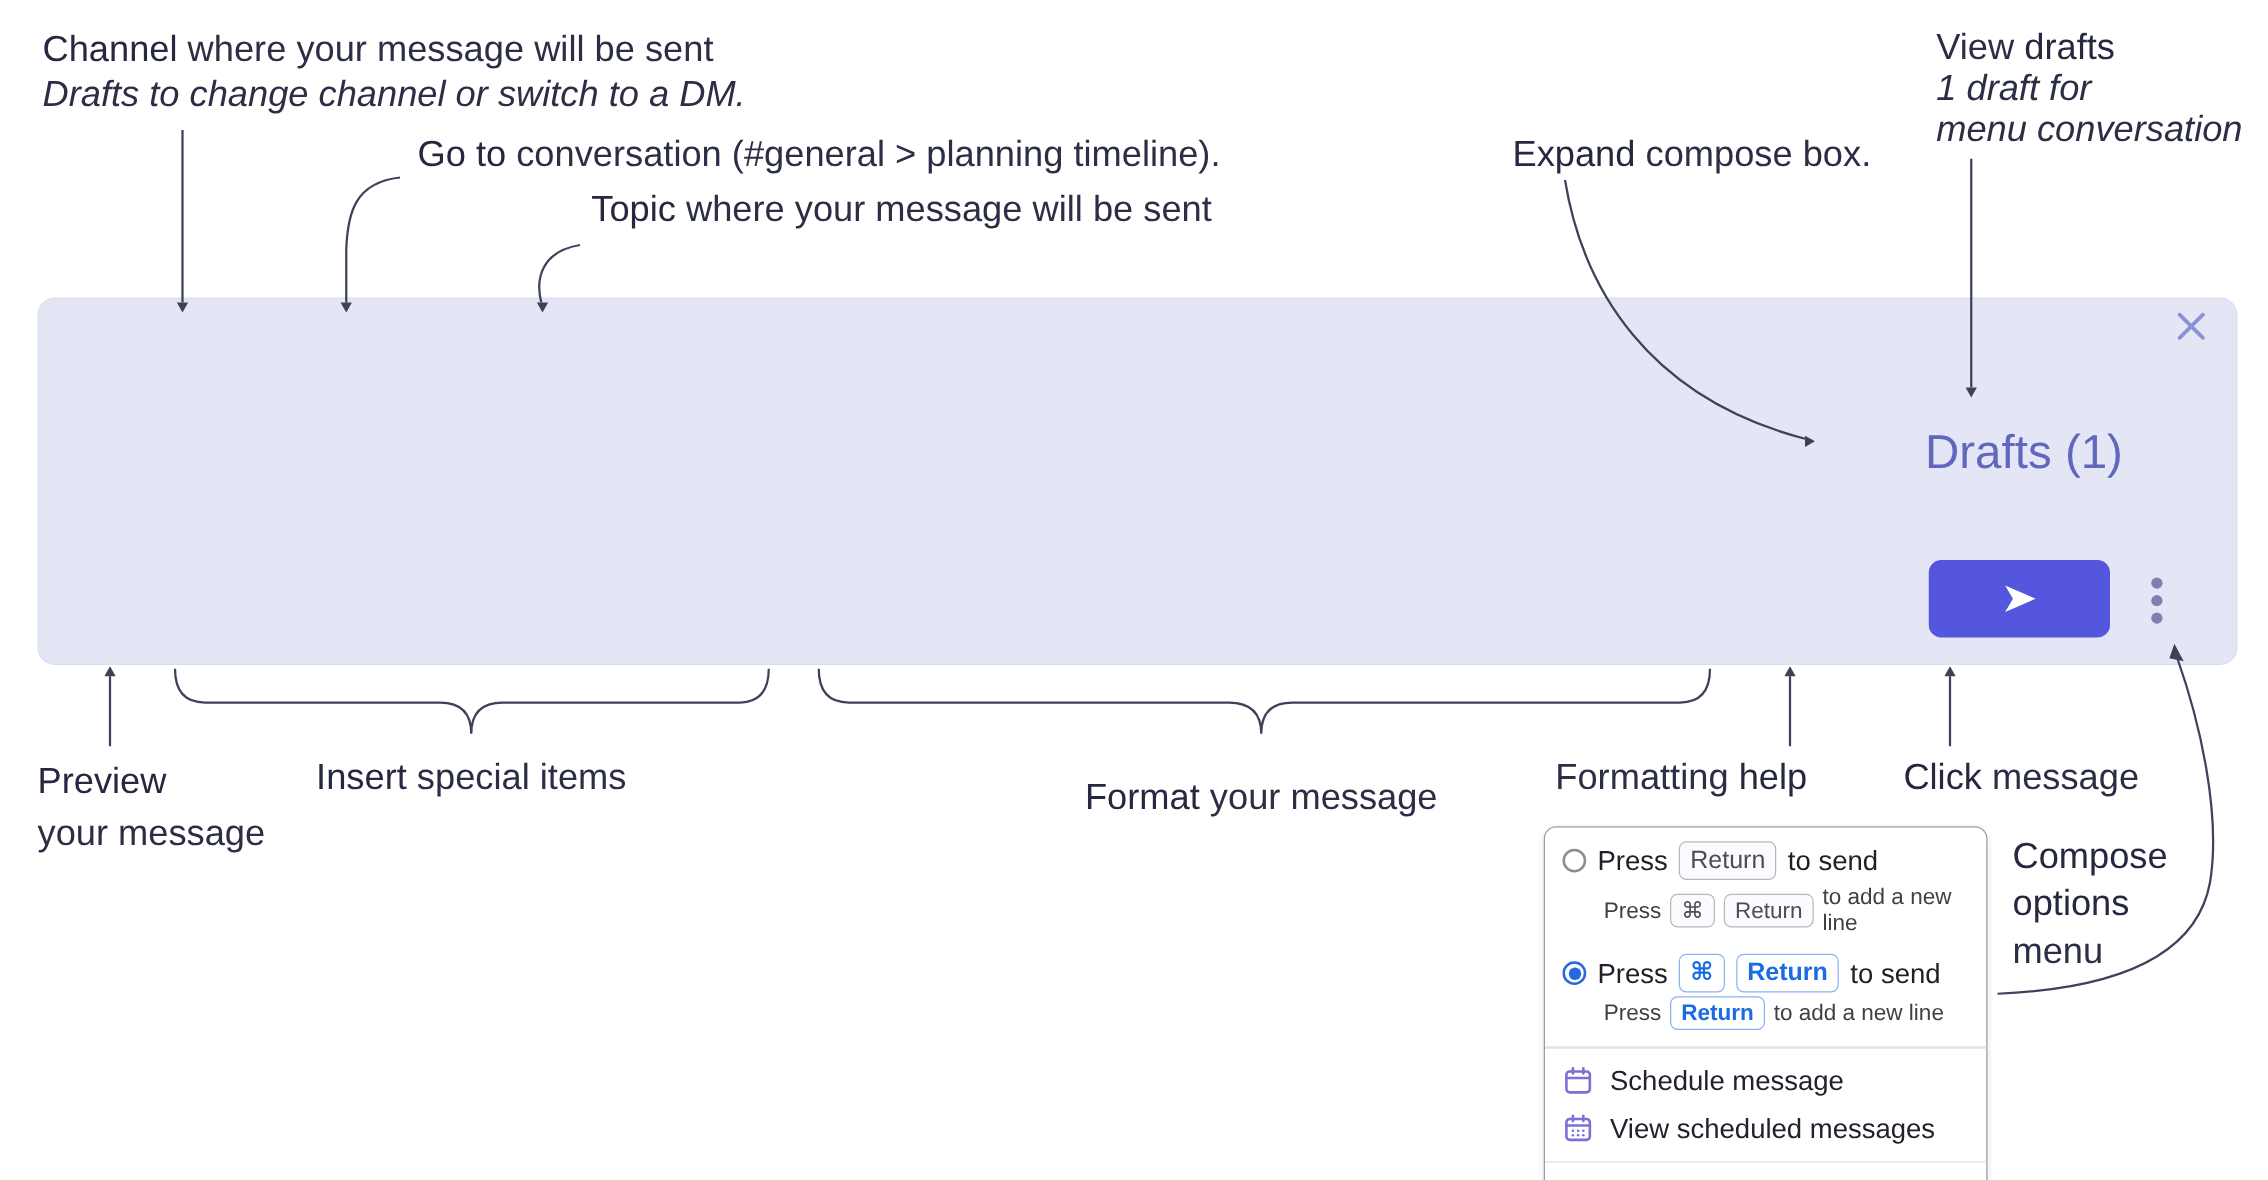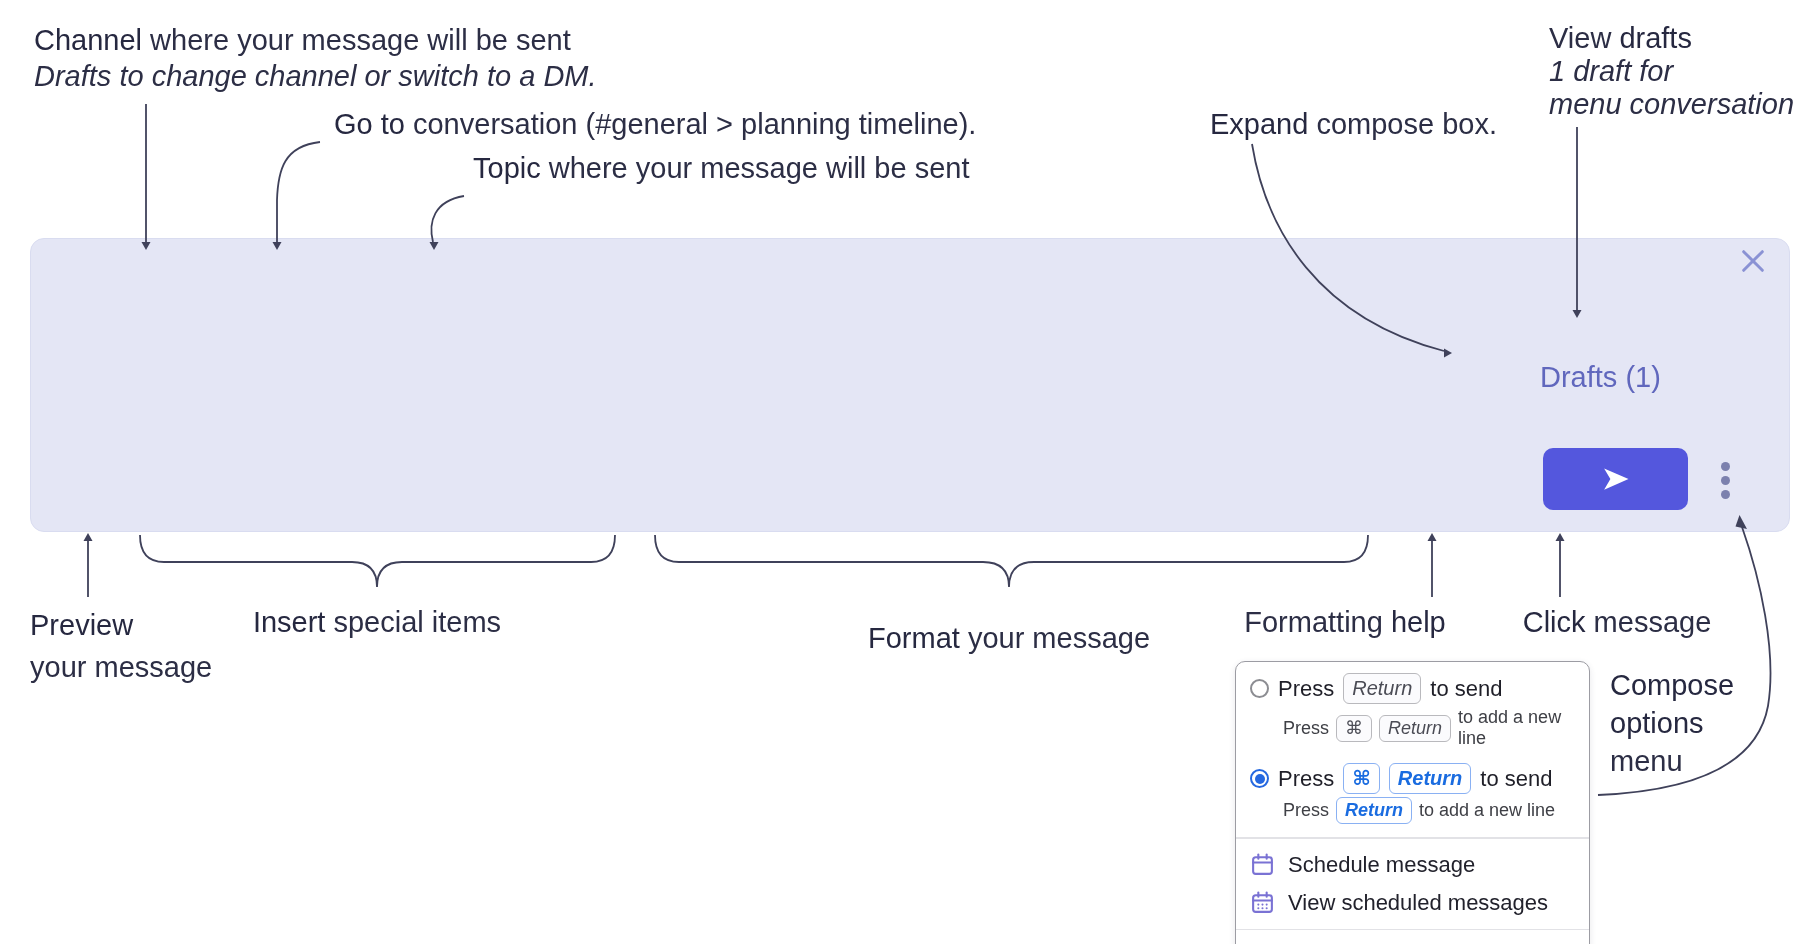--- a/index.html
+++ b/index.html
@@ -30,32 +30,32 @@
   .tbdiv{position:absolute;top:16px;width:2px;height:34px;background:#d9d9de;}
   .glyph-b{font-size:28px;font-weight:bold;}
   .glyph-i{font-size:28px;font-style:italic;font-family:"Liberation Serif",serif;font-weight:bold;}
   .glyph-s{font-size:28px;font-weight:bold;text-decoration:line-through;}
   .glyph-q{font-family:"DejaVu Serif",serif;font-weight:bold;font-size:34px;letter-spacing:-3px;line-height:20px;}
   .glyph-q .q2{display:inline-block;transform:translateY(9px);}
   .gifbox{border:2.5px solid #5c5d63;border-radius:8px;font-size:18px;font-weight:bold;padding:4px 7px;letter-spacing:1px;}
   .codebox{border:2.5px solid #5c5d63;border-radius:8px;font-size:17px;font-weight:bold;padding:4px 6px;letter-spacing:1px;}
   .glyph-m{font-size:27px;font-style:italic;font-family:"DejaVu Serif",serif;}
   .glyph-h{font-size:28px;}
-  .drafts-link{position:absolute;left:1540px;top:341px;font-size:29px;color:#6067bd;z-index:2;cursor:pointer;background:none;border:none;padding:0;margin-top:20px;}
+  .drafts-link{position:absolute;left:1540px;top:341px;font-size:38px;color:#6067bd;z-index:2;cursor:pointer;background:none;border:none;padding:0;}
   .send-btn{position:absolute;left:1543px;top:448px;width:145px;height:62px;background:#5457dd;border:none;border-radius:10px;display:flex;align-items:center;justify-content:center;cursor:pointer;z-index:2;}
   .dots-btn{position:absolute;left:1706px;top:452px;width:38px;height:56px;background:none;border:none;display:flex;flex-direction:column;align-items:center;justify-content:center;gap:5px;cursor:pointer;z-index:2;}
   .dot{width:9px;height:9px;border-radius:50%;background:#7c81ae;}
   
   .menu{position:absolute;left:1235px;top:661px;width:355px;background:#fff;border:1.5px solid #9c9ca3;border-radius:10px;box-sizing:border-box;z-index:4;box-shadow:0 2px 6px rgba(60,60,80,.12);padding:8px 0 6px 0;}
   .mrow{display:flex;align-items:center;gap:9px;padding:3px 14px 0 14px;font-size:22px;color:#1f1f28;}
   .msub{display:flex;align-items:center;gap:7px;padding:3px 14px 6px 47px;font-size:18px;color:#3f4046;}
   .radio{width:19px;height:19px;border:2px solid #8c8d92;border-radius:50%;box-sizing:border-box;flex:none;}
   .radio.sel{border-color:#2568e0;position:relative;}
   .radio.sel::after{content:'';position:absolute;inset:2.5px;background:#2568e0;border-radius:50%;}
-  .key{border:1.5px solid #b9b9bd;border-radius:6px;padding:0 8px;background:#fbfbfd;color:#4b4c55;line-height:25px;font-size:18px;font-style:italic;}
+  .key{border:1.5px solid #b9b9bd;border-radius:6px;padding:0 8px;background:#fbfbfd;color:#4b4c55;line-height:25px;font-size:18px;}
   .key.lg{font-size:20px;line-height:29px;}
   .key.blue{border-color:#8ab1f3;background:#fff;color:#1a6ce0;font-weight:bold;}
   .mdiv{height:1.5px;background:#e2e2e6;margin:7px 0;}
   .mitem{display:flex;align-items:center;gap:13px;padding:6px 14px;font-size:22px;color:#22222c;cursor:pointer;}
   .mitem svg{flex:none;}
 </style>
 </head>
 <body>
 
 <div class="canvas">

